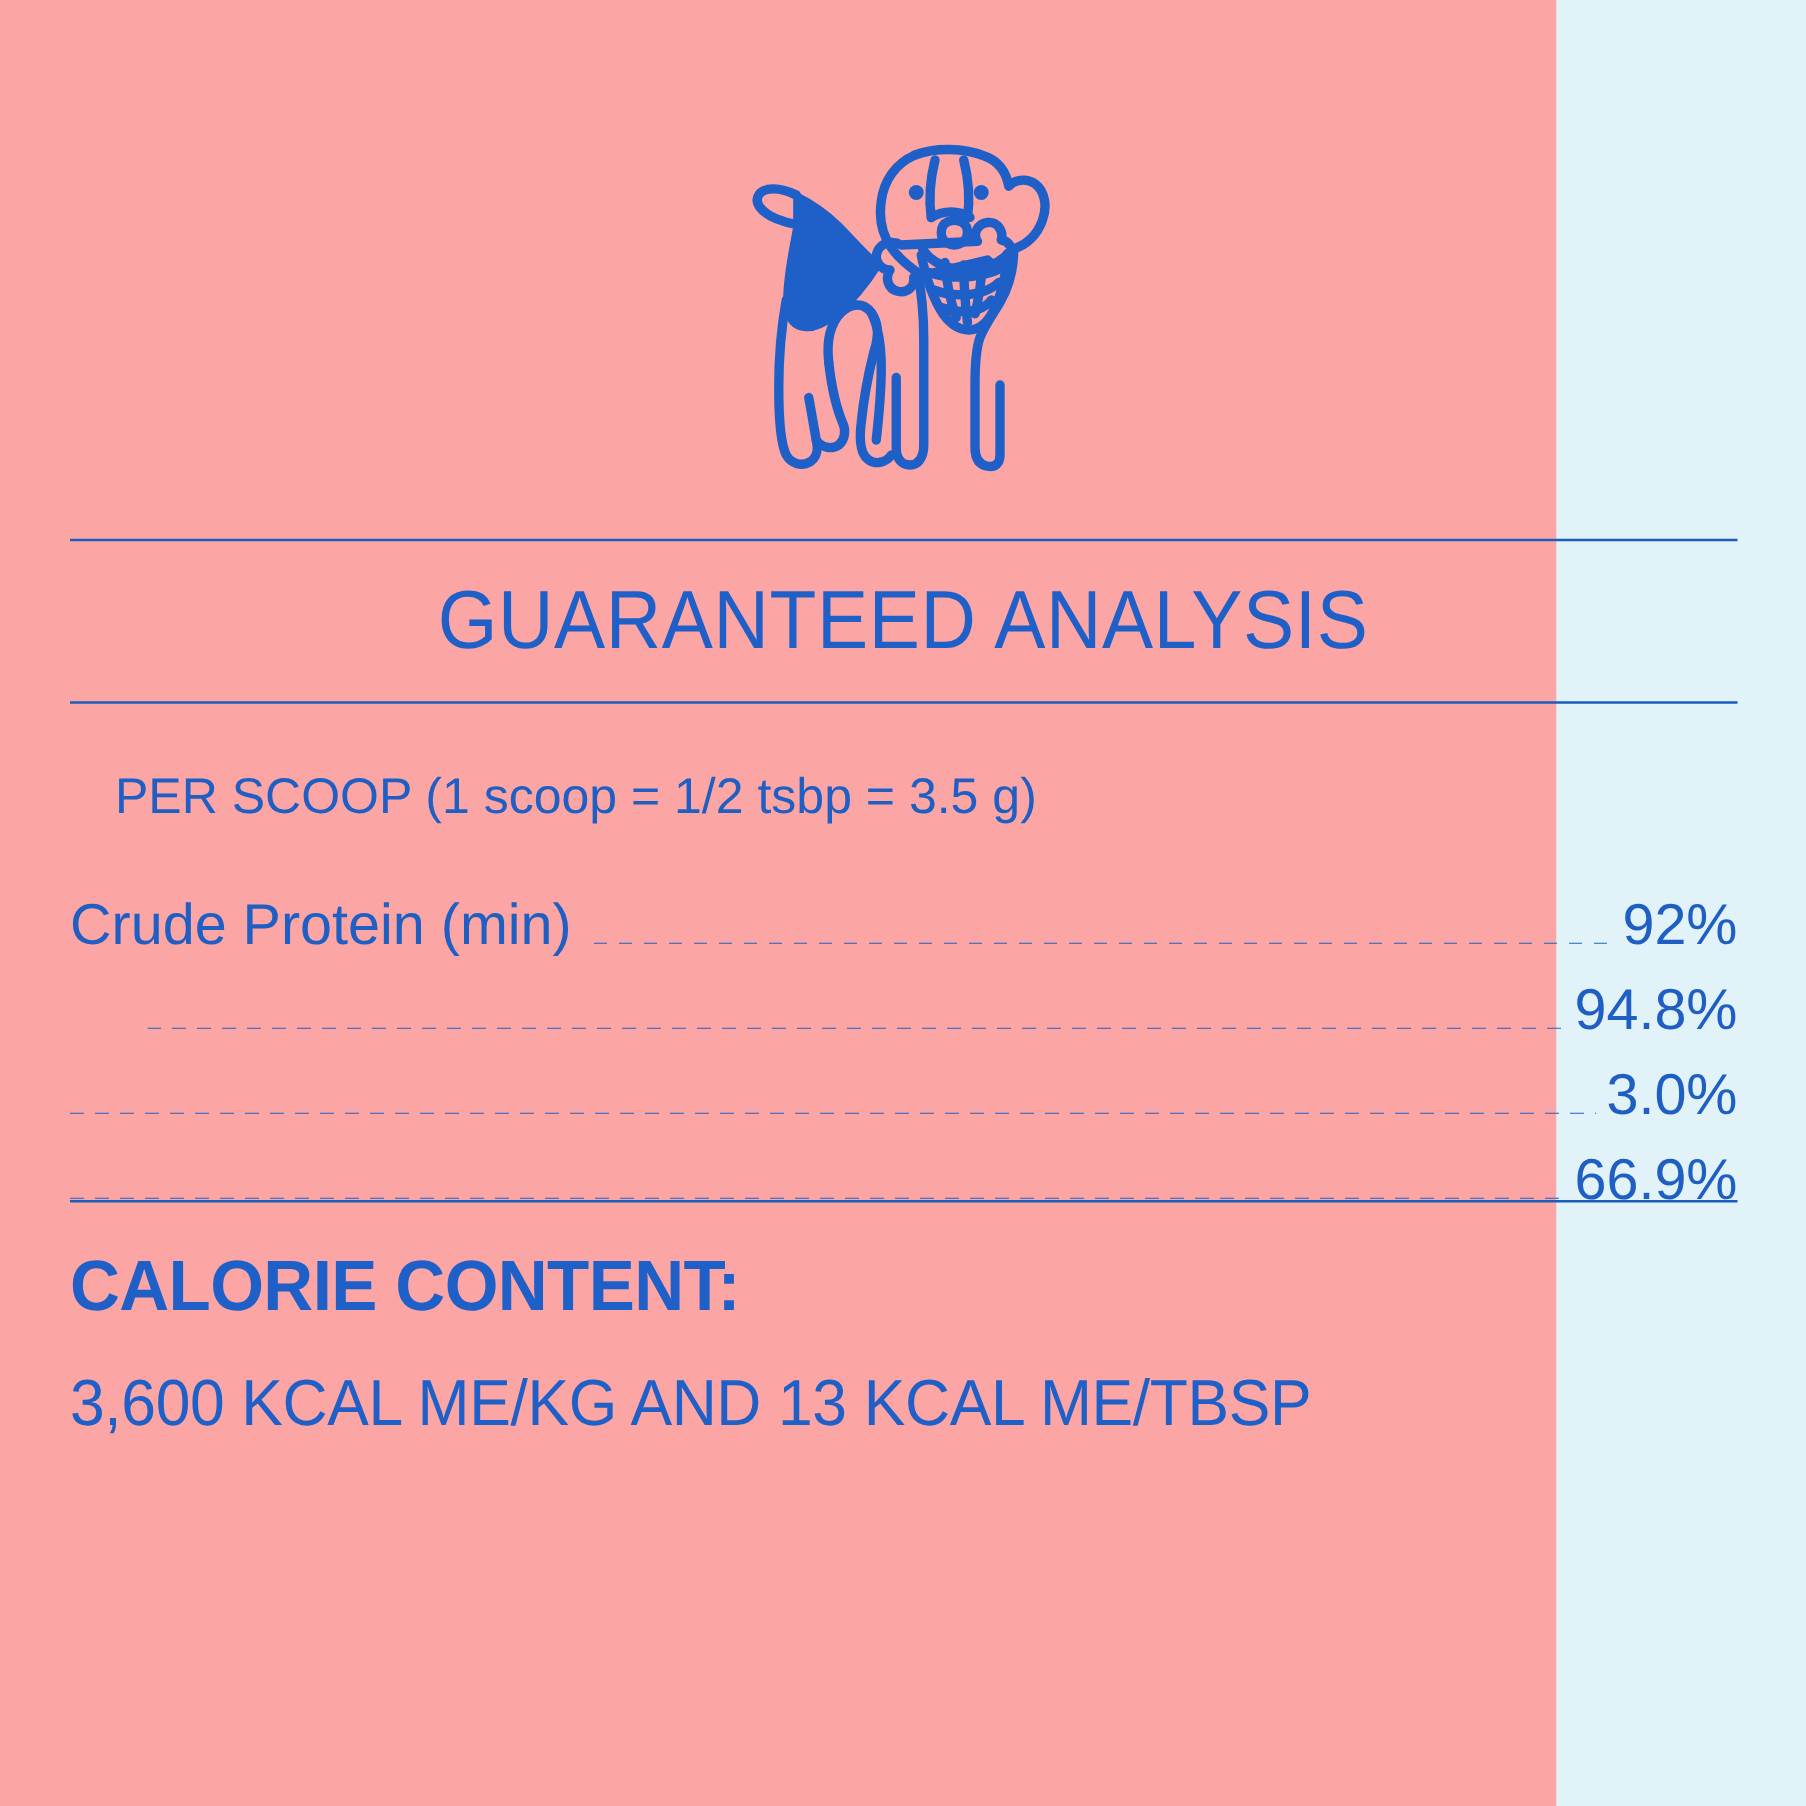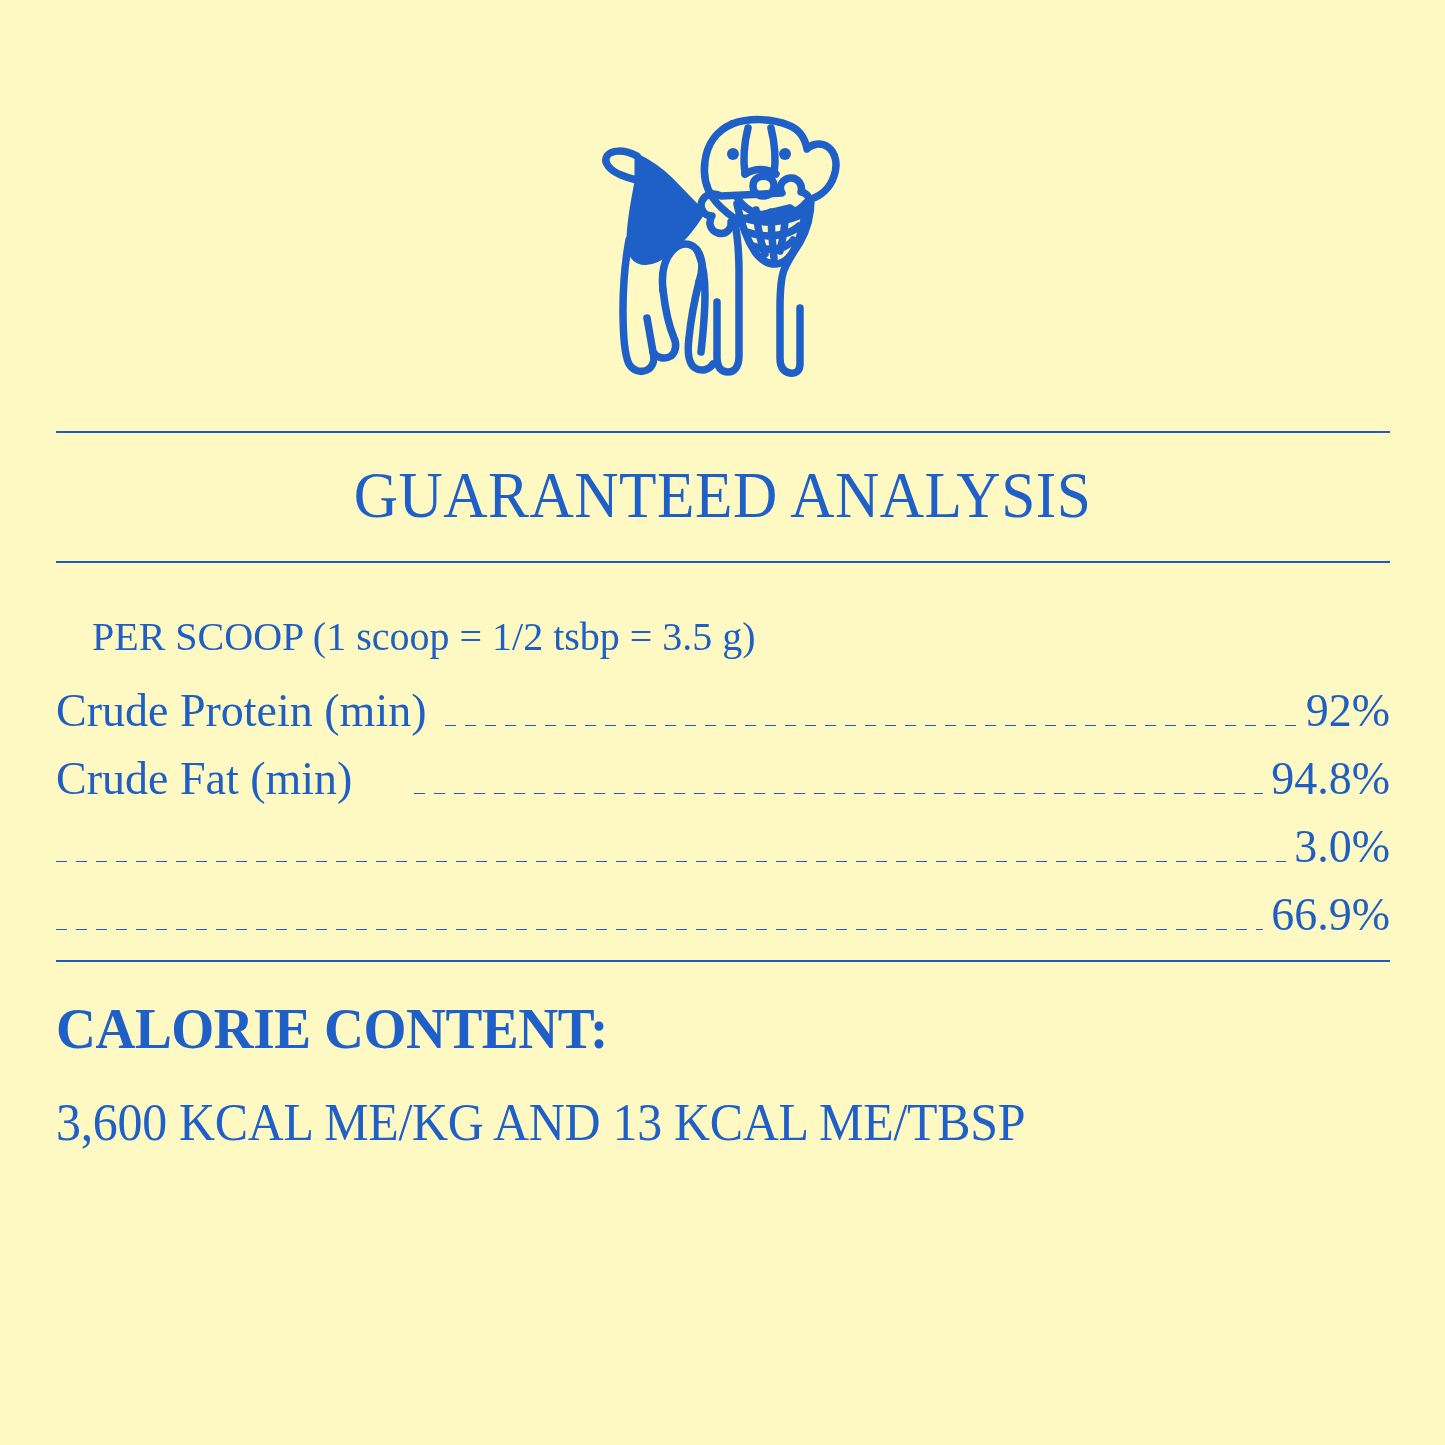--- a/index.html
+++ b/index.html
@@ -8,24 +8,23 @@
   }
   body {
     width: 1445px;
     height: 1445px;
     background: #e1f3f9;
     font-family: "Liberation Sans", sans-serif;
     overflow: hidden;
   }
   .label-panel {
     position: relative;
-    width: 1445px;
+    width: 1245px;
     height: 1445px;
-    background: #fef9c3;
-    font-family: Liberation Serif, serif;
+    background: #fca5a5;
   }
 
   
   .logo-wrap {
     position: absolute;
     left: 585px;
     top: 112px;
     width: 272px;
     height: 272px;
   }
@@ -74,21 +73,21 @@
     line-height: 46px;
     font-weight: 400;
     white-space: nowrap;
     margin-left: 36px;
   }
 
   
   .rows {
     position: absolute;
     left: 56px;
-    top: 677px;
+    top: 705px;
     width: 1334px;
   }
   .row {
     display: flex;
     align-items: baseline;
     height: 68px;
     color: #1f5fc4;
     font-size: 46px;
     line-height: 68px;
     white-space: nowrap;
@@ -245,21 +244,20 @@
 
   <div class="rows">
 
     <div class="row">
       <span class="row-label">Crude Protein (min)</span>
       <span class="row-leader pad-sm"></span>
       <span class="row-value">92%</span>
     </div>
 
     <div class="row">
-      <span class="row-label">Crude Fat (min)</span>
       <span class="row-leader pad-md"></span>
       <span class="row-value">94.8%</span>
     </div>
 
     <div class="row">
       <span class="row-leader pad-none"></span>
       <span class="row-value">3.0%</span>
     </div>
 
     <div class="row">

